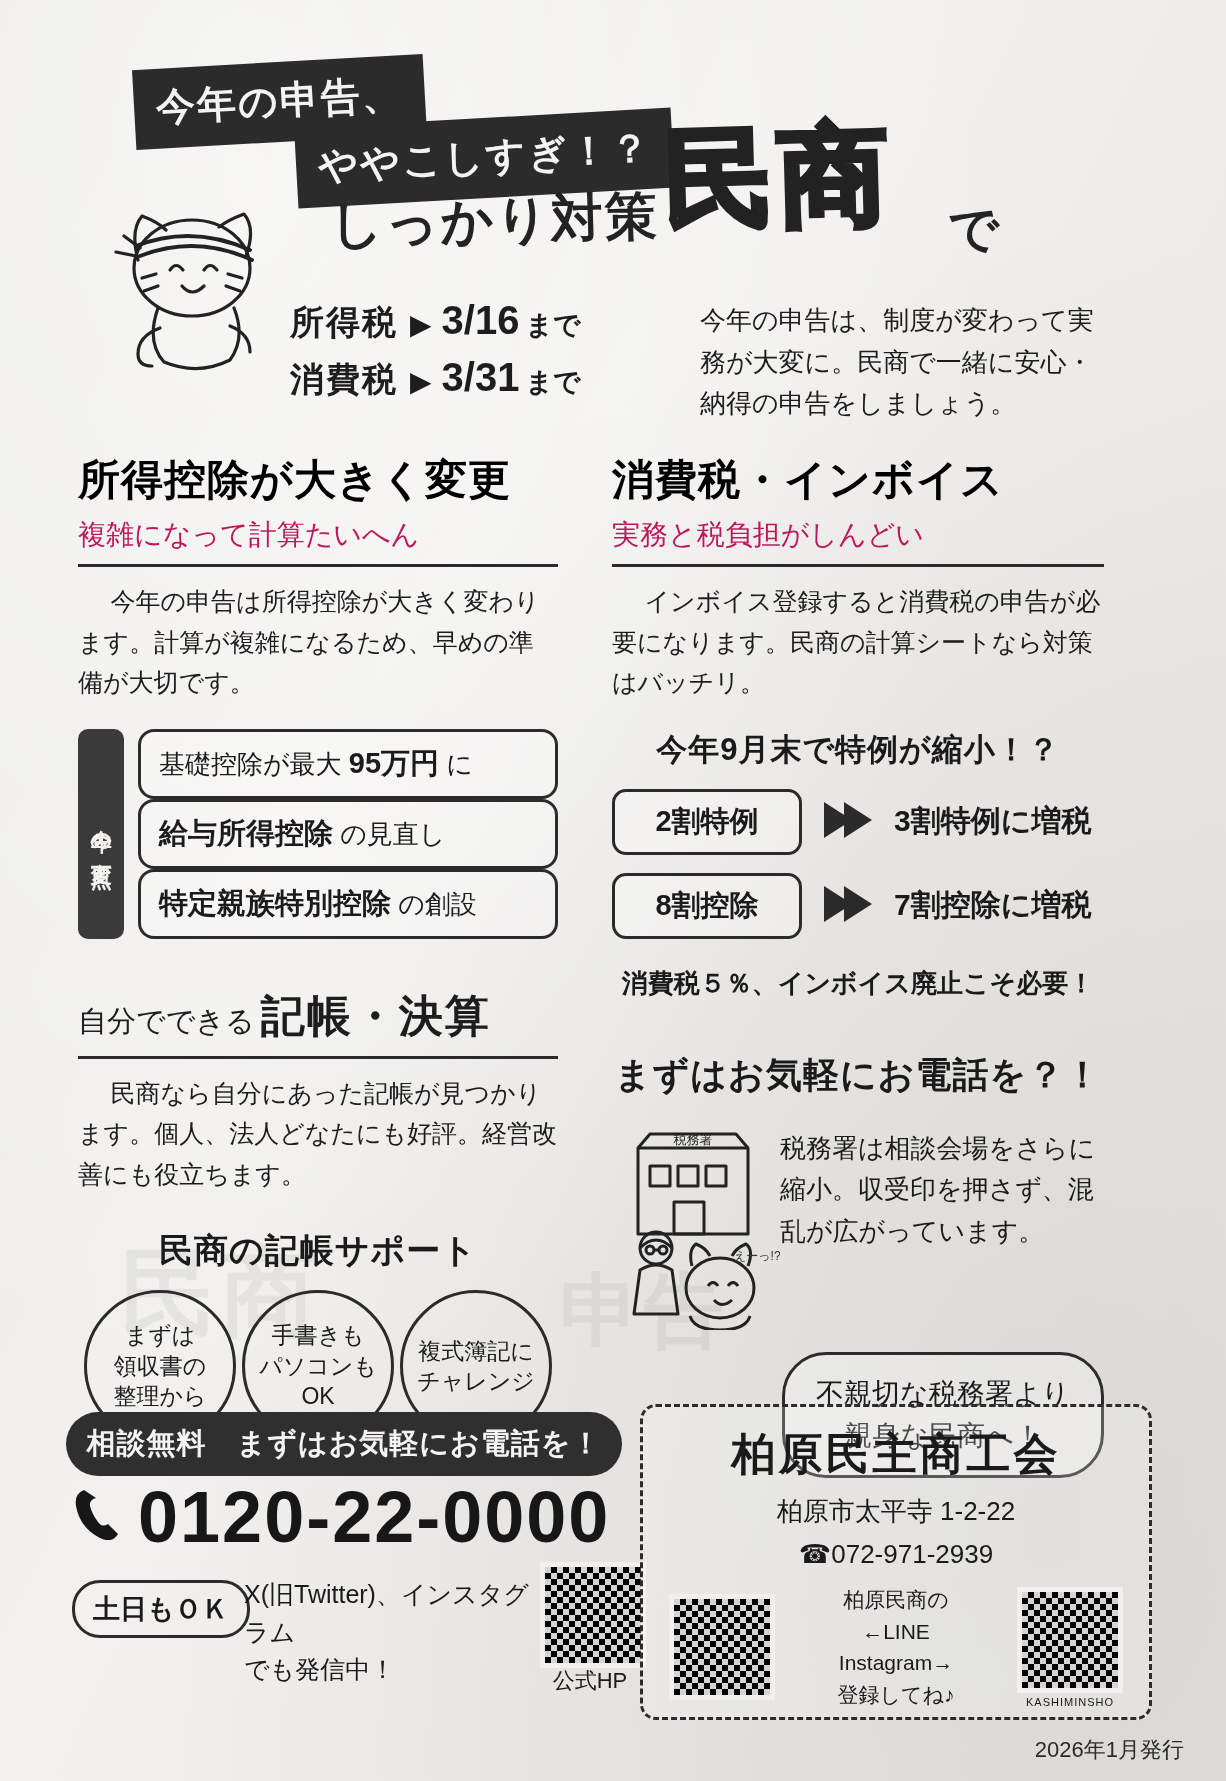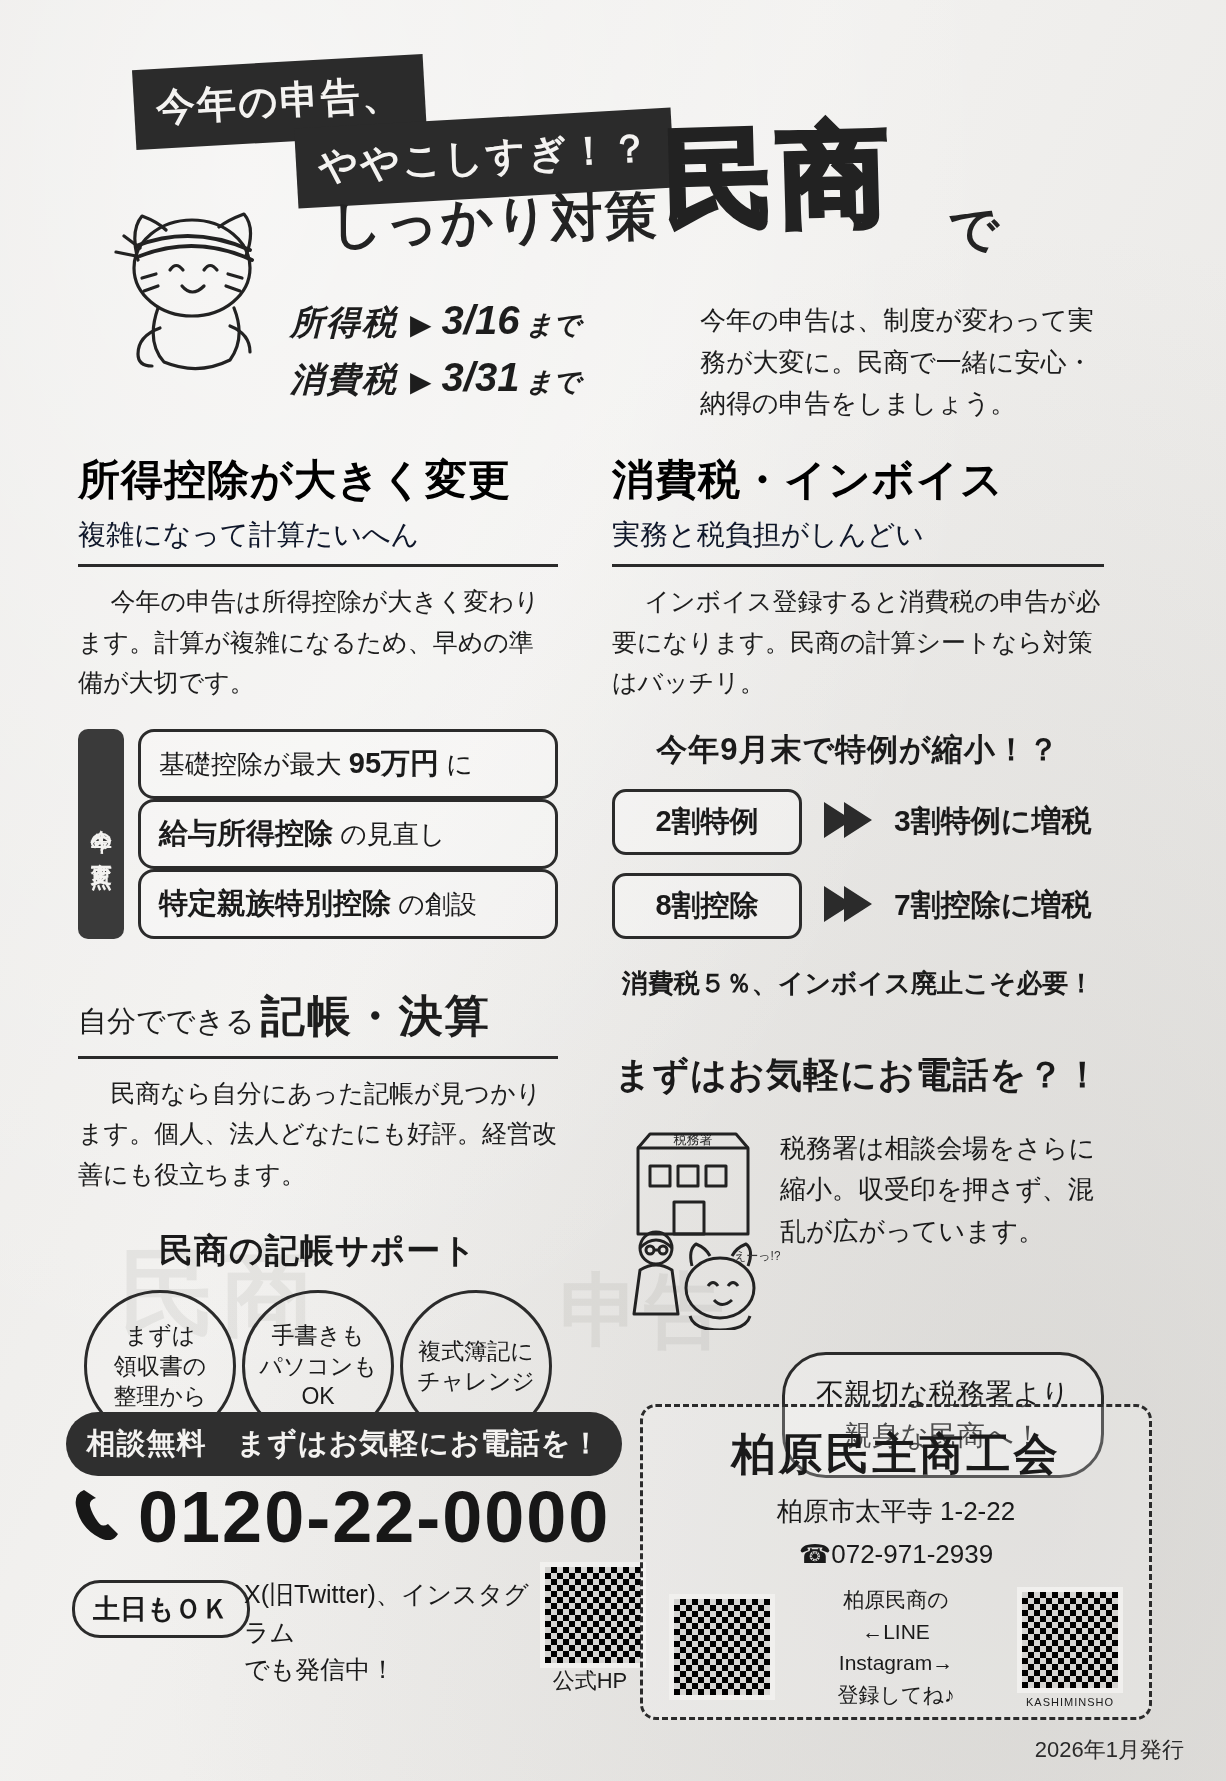--- a/index.html
+++ b/index.html
@@ -93,21 +93,20 @@
     left: 96px; top: 182px;
     width: 200px; height: 190px;
   }
   .deadlines {
     position: absolute;
     left: 290px; top: 292px;
     font-size: 34px;
     font-weight: bold;
     line-height: 1.42;
     color: #1d1d1d;
-    font-style: italic;
   }
   .deadlines .lbl { letter-spacing: 2px; }
   .deadlines .arrow { font-size: 28px; margin: 0 10px 0 12px; }
   .deadlines .date { font-size: 40px; }
   .deadlines .made { font-size: 27px; margin-left: 6px; }
   .hdr-note {
     position: absolute;
     left: 700px; top: 300px;
     width: 398px;
     font-size: 26px;
@@ -129,21 +128,21 @@
   h2.sec {
     margin: 0;
     font-size: 42px;
     font-weight: bold;
     letter-spacing: 1px;
     color: #000000;
   }
   .sec-sub {
     margin: 8px 0 0 0;
     font-size: 28px;
-    color: #0f172a;
+    color: #be185d;
   }
   .rule {
     border: none;
     border-top: 3px solid #2a2a2a;
     margin: 10px 0 14px 0;
   }
   p.body {
     margin: 0;
     font-size: 25px;
     line-height: 1.62;

